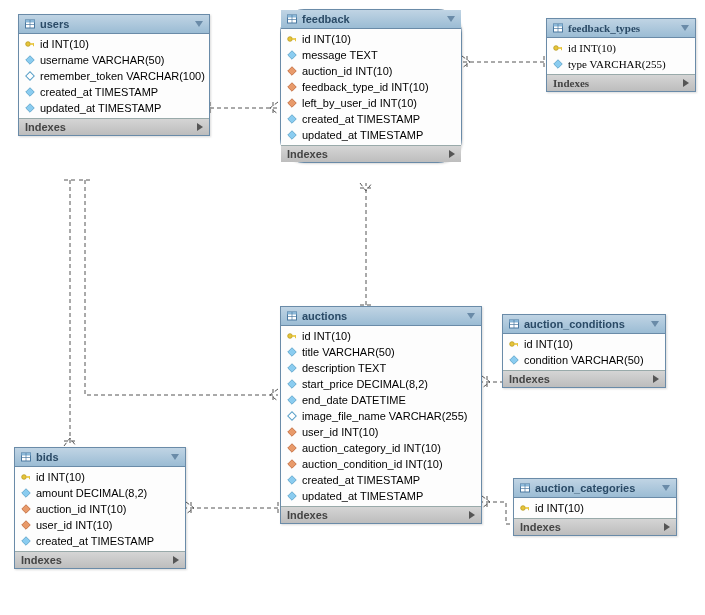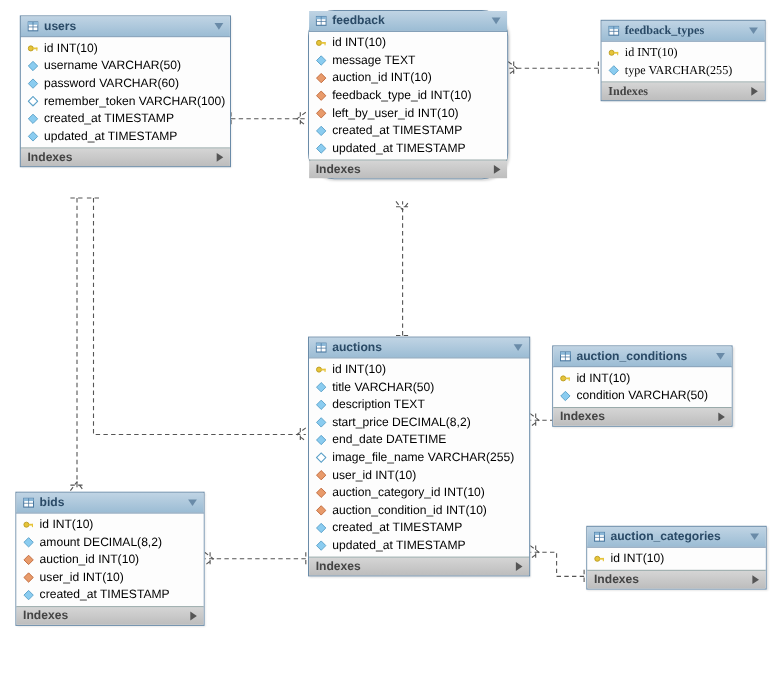--- a/index.html
+++ b/index.html
@@ -68,26 +68,20 @@
         <span>id INT(10)</span>
       </div>
       <div class="row">
         <svg class="ico" viewBox="0 0 10 10">
           <rect x="2" y="2" width="6" height="6" transform="rotate(45 5 5)" fill="#8accf0" stroke="#5aa0c8" stroke-width="0.8"></rect>
         </svg>
         <span>username VARCHAR(50)</span>
       </div>
       <div class="row">
         <svg class="ico" viewBox="0 0 10 10">
-          <rect x="2" y="2" width="6" height="6" transform="rotate(45 5 5)" fill="#8accf0" stroke="#5aa0c8" stroke-width="0.8"></rect>
-        </svg>
-        <span>password VARCHAR(60)</span>
-      </div>
-      <div class="row">
-        <svg class="ico" viewBox="0 0 10 10">
           <rect x="2" y="2" width="6" height="6" transform="rotate(45 5 5)" fill="#fff" stroke="#5aa0c8" stroke-width="1"></rect>
         </svg>
         <span>remember_token VARCHAR(100)</span>
       </div>
       <div class="row">
         <svg class="ico" viewBox="0 0 10 10">
           <rect x="2" y="2" width="6" height="6" transform="rotate(45 5 5)" fill="#8accf0" stroke="#5aa0c8" stroke-width="0.8"></rect>
         </svg>
         <span>created_at TIMESTAMP</span>
       </div>
@@ -317,21 +311,21 @@
         </svg>
         <span>condition VARCHAR(50)</span>
       </div>
     </div>
     <div class="idx">
       <span>Indexes</span>
       <span class="sp"></span>
       <span class="arr"></span>
     </div>
   </div>
-<div class="tbl" style="left: 533px; top: 478px; width: 162px;">
+<div class="tbl" style="left: 513px; top: 478px; width: 162px;">
     <div class="hdr">
       <svg class="ico" viewBox="0 0 10 10">
         <rect x="0.5" y="1" width="9" height="8" fill="#fff" stroke="#4a78a0"></rect>
         <rect x="0.5" y="1" width="9" height="2.5" fill="#8cb8d8"></rect>
         <line x1="5" y1="1" x2="5" y2="9" stroke="#4a78a0" stroke-width="0.7"></line>
         <line x1="0.5" y1="5.5" x2="9.5" y2="5.5" stroke="#4a78a0" stroke-width="0.7"></line>
       </svg>
       <span>auction_categories</span>
       <span class="sp"></span>
       <span class="tri"></span>

